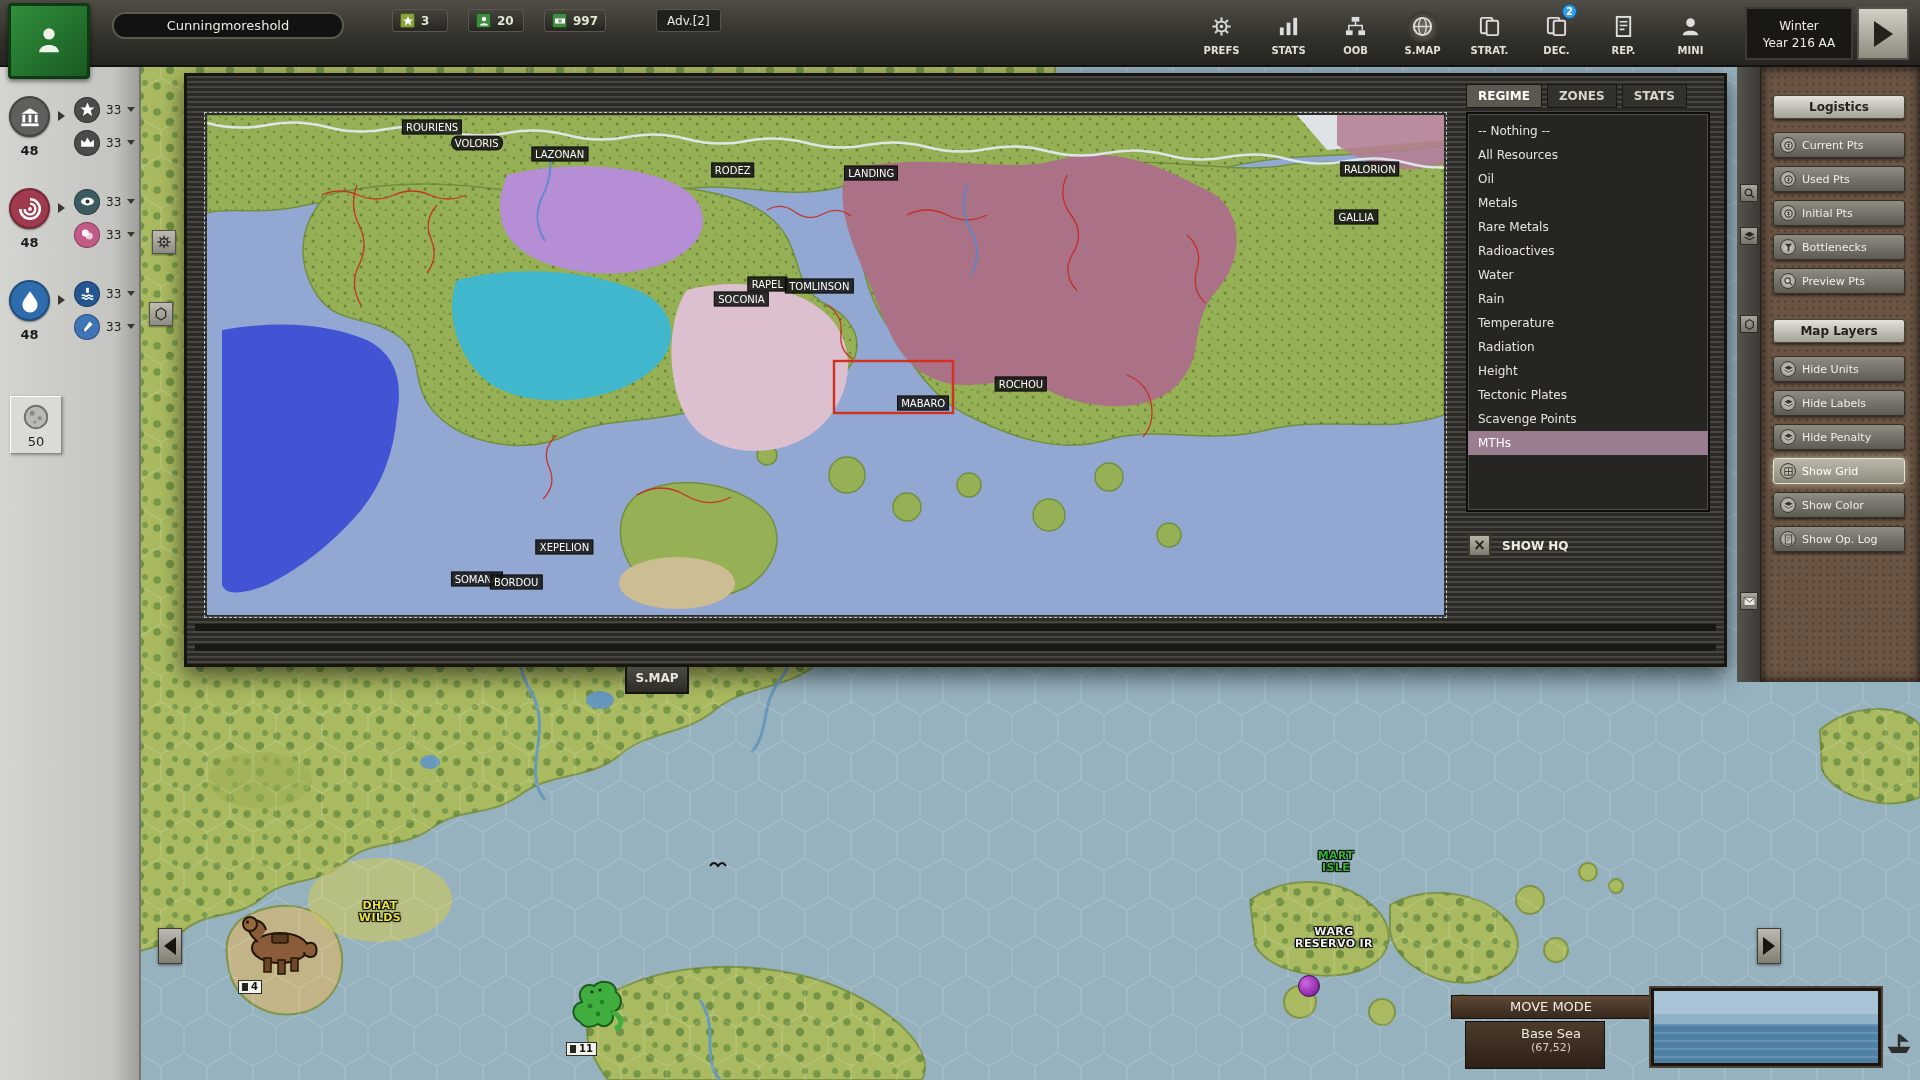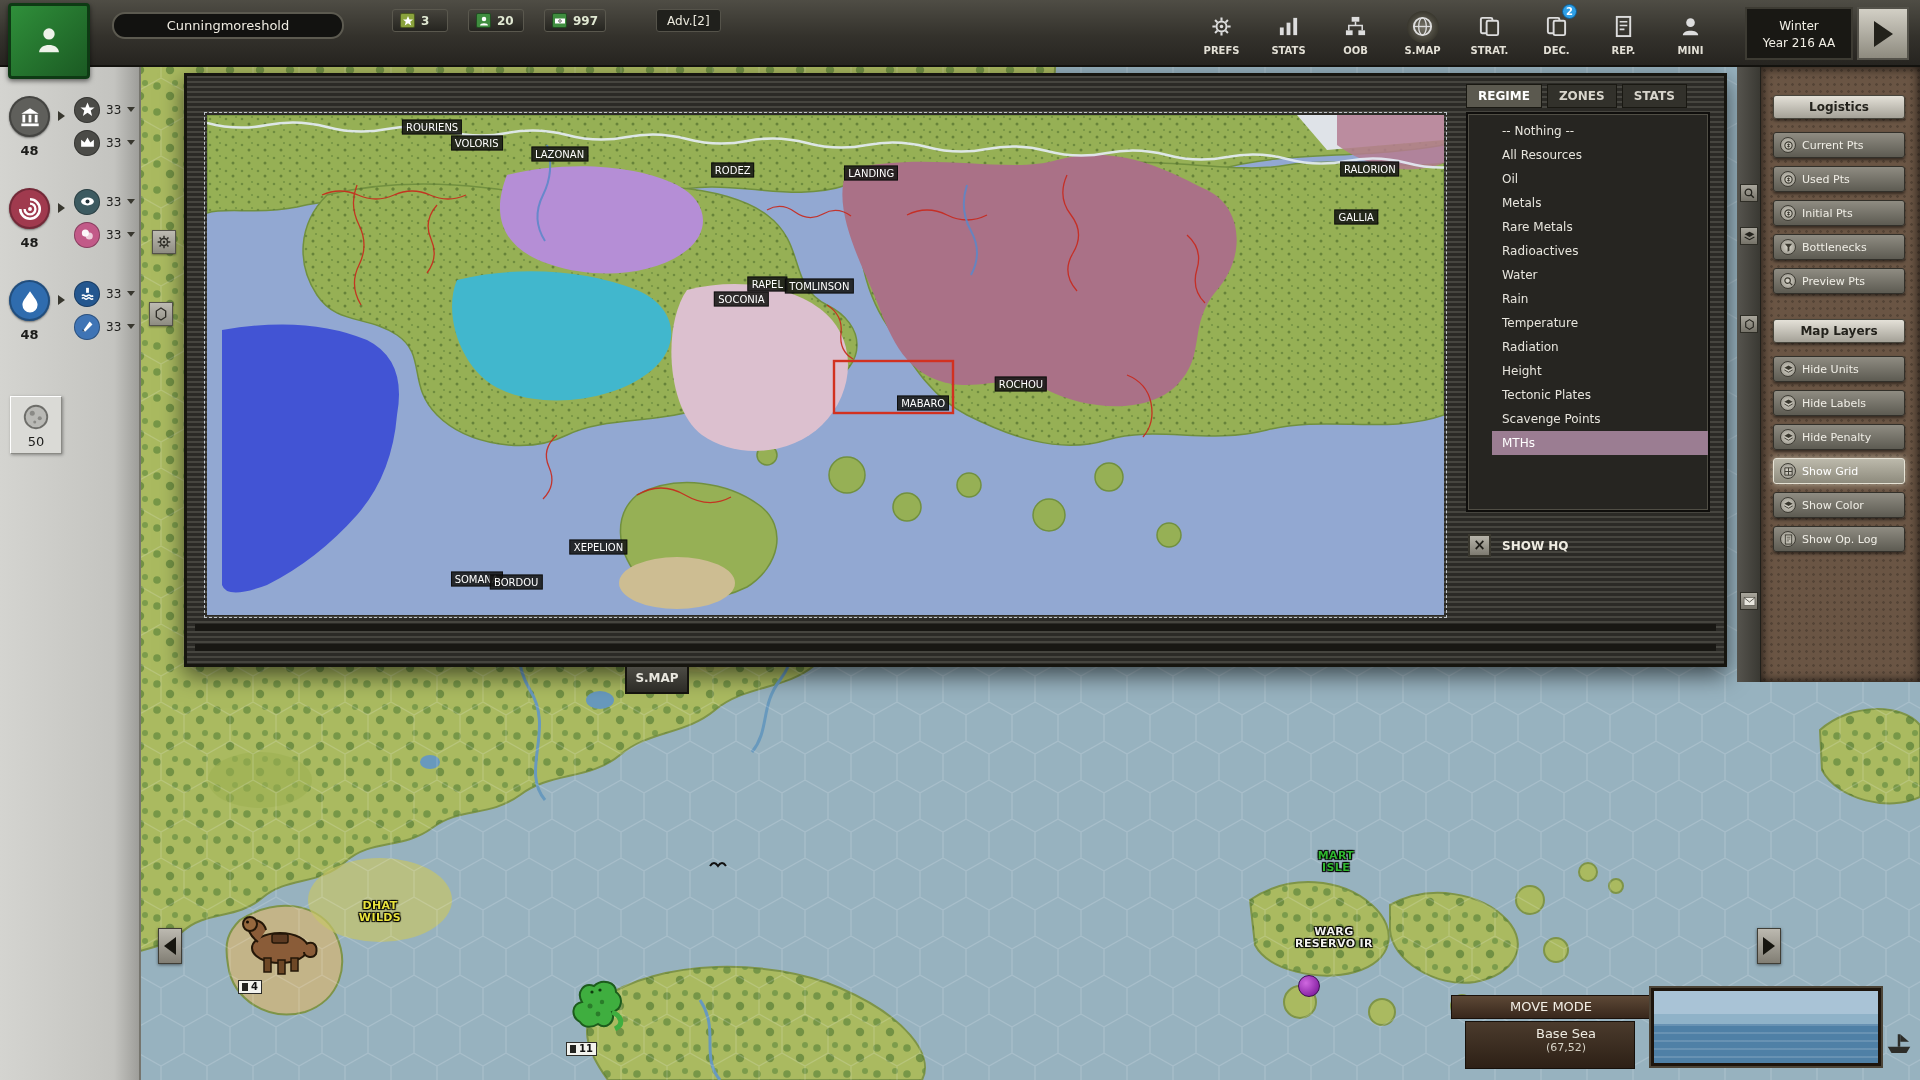--- a/index.html
+++ b/index.html
@@ -24,21 +24,21 @@
   .scroll-arrow{position:absolute;width:24px;height:36px;z-index:12;display:flex;align-items:center;justify-content:center;
     background:linear-gradient(#bcb9b0,#817e74);border:1px solid #403e36;box-shadow:0 1px 3px rgba(0,0,0,.5);}
   .tri-l{width:0;height:0;border-top:9px solid transparent;border-bottom:9px solid transparent;border-right:12px solid #16150f;}
   .tri-r{width:0;height:0;border-top:9px solid transparent;border-bottom:9px solid transparent;border-left:12px solid #16150f;}
   .tri-r.big{border-top-width:13px;border-bottom-width:13px;border-left-width:19px;border-left-color:#23221b;}
 
   
   .move-mode{position:absolute;left:1451px;top:995px;width:200px;height:24px;z-index:10;
     background:linear-gradient(#5d4836,#38271c);border:1px solid #19100a;color:#f3efe6;
     font-weight:normal;font-size:13px;text-align:center;line-height:22px;}
-  .tile-info{position:absolute;left:1465px;top:1021px;width:170px;height:48px;z-index:10;
+  .tile-info{position:absolute;left:1465px;top:1021px;width:140px;height:48px;z-index:10;
     background:linear-gradient(#4b3b2d,#2d2016);border:1px solid #16100a;color:#efece2;text-align:center;padding-top:4px;padding-left:32px;}
   .tile-name{font-size:13px;}
   .tile-coords{font-size:11px;color:#d6d2c6;}
   .sea-preview{position:absolute;left:1651px;top:988px;width:230px;height:78px;z-index:10;
     border:3px solid #1d150d;box-shadow:0 0 0 2px #4c4437;
     background:linear-gradient(#a9c3d6 0 32%,#8fb2c8 32% 46%,#4f80a6 46% 100%);}
   .sea-waves{position:absolute;left:0;right:0;top:46%;bottom:0;
     background:repeating-linear-gradient(180deg,rgba(255,255,255,.14) 0 2px,transparent 2px 8px);}
   .ship-glyph{position:absolute;left:1884px;top:1026px;width:30px;height:34px;z-index:10;}
 
@@ -109,21 +109,21 @@
     outline:1px dashed rgba(232,240,250,.75);outline-offset:2px;}
   .smap-map svg{position:absolute;left:0;top:0;width:100%;height:100%;}
   #city-labels{position:absolute;left:0;top:0;width:100%;height:100%;}
   .city-label{position:absolute;transform:translate(-50%,-50%);background:rgba(22,22,20,.88);color:#fff;
     font-size:10px;line-height:13px;padding:0 3px;white-space:nowrap;border:1px solid rgba(0,0,0,.6);}
   .smap-panel{position:absolute;left:1279px;top:6px;width:248px;height:474px;}
   #panel-tabs{display:flex;gap:5px;height:24px;margin-top:2px;}
   .ptab{padding:0 11px;line-height:22px;font-size:12px;font-weight:bold;color:#d8d5cc;background:#32312b;border:1px solid #191812;}
   .ptab.active{background:#5b594f;color:#fff;}
   #layer-list{position:absolute;left:0;top:30px;width:244px;height:400px;background:#262521;
-    border:2px solid #0f0e0c;box-shadow:inset 0 0 0 1px #504e45;padding-top:5px;padding-left:24px;}
+    border:2px solid #0f0e0c;box-shadow:inset 0 0 0 1px #504e45;padding-top:5px;}
   .layer-item{height:24px;line-height:24px;padding-left:10px;font-size:12px;color:#e7e5dd;}
   .layer-item.selected{background:#9b7d92;color:#fff;}
   .showhq{position:absolute;left:2px;top:452px;display:flex;align-items:center;gap:11px;color:#efece2;font-size:12px;font-weight:bold;}
   .hqbox{width:23px;height:23px;background:linear-gradient(#b7b4aa,#7e7b71);border:2px solid #3a382f;
     color:#1f1e19;font-size:15px;line-height:19px;text-align:center;font-weight:bold;}
   .smap-wintab{position:absolute;left:625px;top:667px;width:64px;height:27px;z-index:31;
     background:linear-gradient(#4c4b44,#2c2b26);border:2px solid #14130e;border-top:none;
     color:#e9e7df;font-size:12px;font-weight:bold;text-align:center;line-height:23px;}
 
   
@@ -570,32 +570,32 @@
         </g>
         <g stroke="#5b87c9" stroke-width="2" fill="none" opacity=".85">
           <path d="M340,30 q8,26 -4,50 q-12,24 2,46"></path>
           <path d="M760,70 q-8,24 4,46 q12,22 0,44"></path>
         </g>
         <path d="M0,8 q30,8 60,2 t60,2 t60,2 t60,2 t60,2 t60,2 t60,2 t60,2 t60,2 t60,2 t60,2 t60,2 t60,2 t60,2 t60,2 t60,2 t60,2 t60,2 t60,2 t60,2 t60,2" stroke="#e6edf6" stroke-width="2.5" fill="none" opacity=".9"></path>
         <rect x="627" y="246" width="119" height="52" fill="none" stroke="#d23120" stroke-width="2.4"></rect>
       </svg>
       <div id="city-labels">
           <div class="city-label" style="left: 18.2%; top: 2.4%;">ROURIENS</div>
-          <div class="city-label" style="left: 21.8%; top: 5.6%;">VOLORIS</div>
+          <div class="city-label" style="left: 21.8%; top: 5.6%; border-radius: 7px;">VOLORIS</div>
           <div class="city-label" style="left: 28.5%; top: 7.8%;">LAZONAN</div>
           <div class="city-label" style="left: 42.5%; top: 11%;">RODEZ</div>
           <div class="city-label" style="left: 53.7%; top: 11.5%;">LANDING</div>
           <div class="city-label" style="left: 94%; top: 10.8%;">RALORION</div>
           <div class="city-label" style="left: 92.9%; top: 20.3%;">GALLIA</div>
           <div class="city-label" style="left: 45.3%; top: 33.7%;">RAPEL</div>
           <div class="city-label" style="left: 49.5%; top: 34.2%;">TOMLINSON</div>
           <div class="city-label" style="left: 43.2%; top: 36.7%;">SOCONIA</div>
           <div class="city-label" style="left: 57.9%; top: 57.5%;">MABARO</div>
           <div class="city-label" style="left: 65.8%; top: 53.8%;">ROCHOU</div>
-          <div class="city-label" style="left: 28.9%; top: 86.3%; margin-left: 34px;">XEPELION</div>
+          <div class="city-label" style="left: 28.9%; top: 86.3%;">XEPELION</div>
           <div class="city-label" style="left: 21.8%; top: 92.7%;">SOMANA</div>
           <div class="city-label" style="left: 25%; top: 93.4%;">BORDOU</div>
         </div>
     </div>
     <div class="smap-panel">
       <div id="panel-tabs">
           <div class="ptab active">REGIME</div>
           <div class="ptab">ZONES</div>
           <div class="ptab">STATS</div>
         </div>

